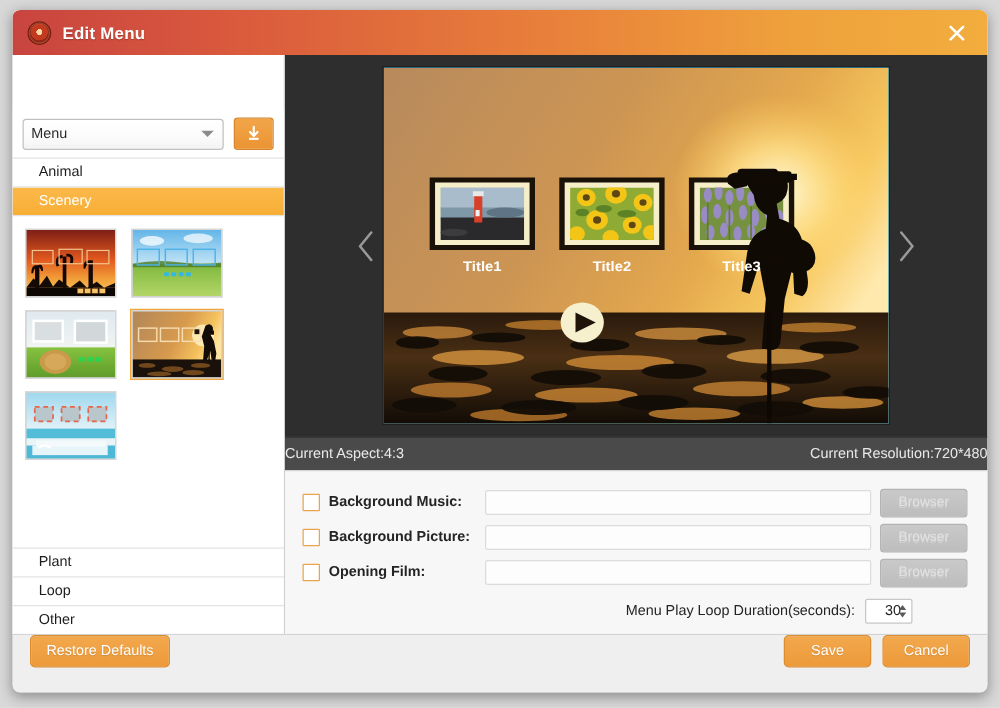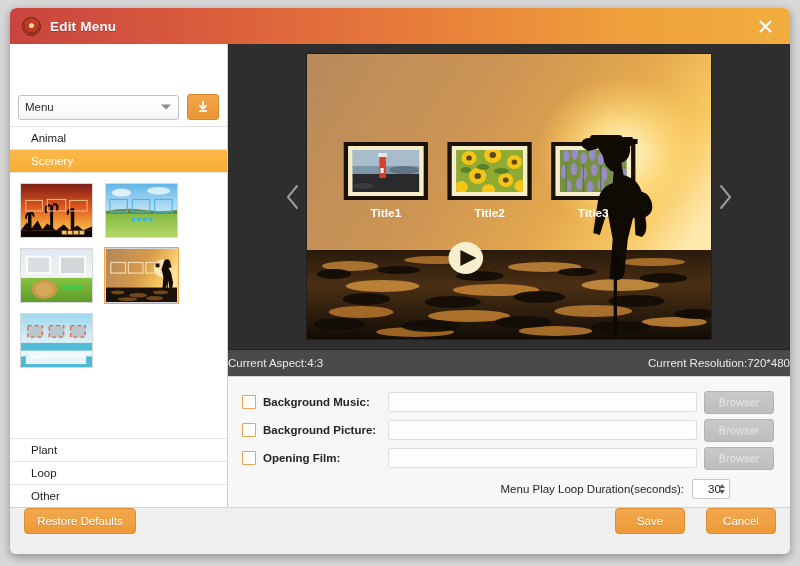--- a/index.html
+++ b/index.html
@@ -231,21 +231,21 @@
   .obtn {
     border-radius: 4px;
     background: linear-gradient(to bottom,#f2a84d 0,#ed9a39 100%);
     border: 1px solid #dd8d2d;
     color: #ffffff; font-size: 11.5px;
     display: flex; align-items: center; justify-content: center;
     cursor: pointer; height: 24px;
     text-shadow: 0 1px 1px rgba(0,0,0,.15);
   }
   #restore-btn { width: 110px; }
-  #footer-right { margin-left: auto; display: flex; gap: 21px; }
+  #footer-right { margin-left: auto; display: flex; gap: 9px; }
   #save-btn, #cancel-btn { width: 68px; }
 </style>
 </head>
 <body>
 
 <div id="window">
 
   <div id="titlebar">
     <div id="logo"></div>
     <div id="title-text">Edit Menu</div>

